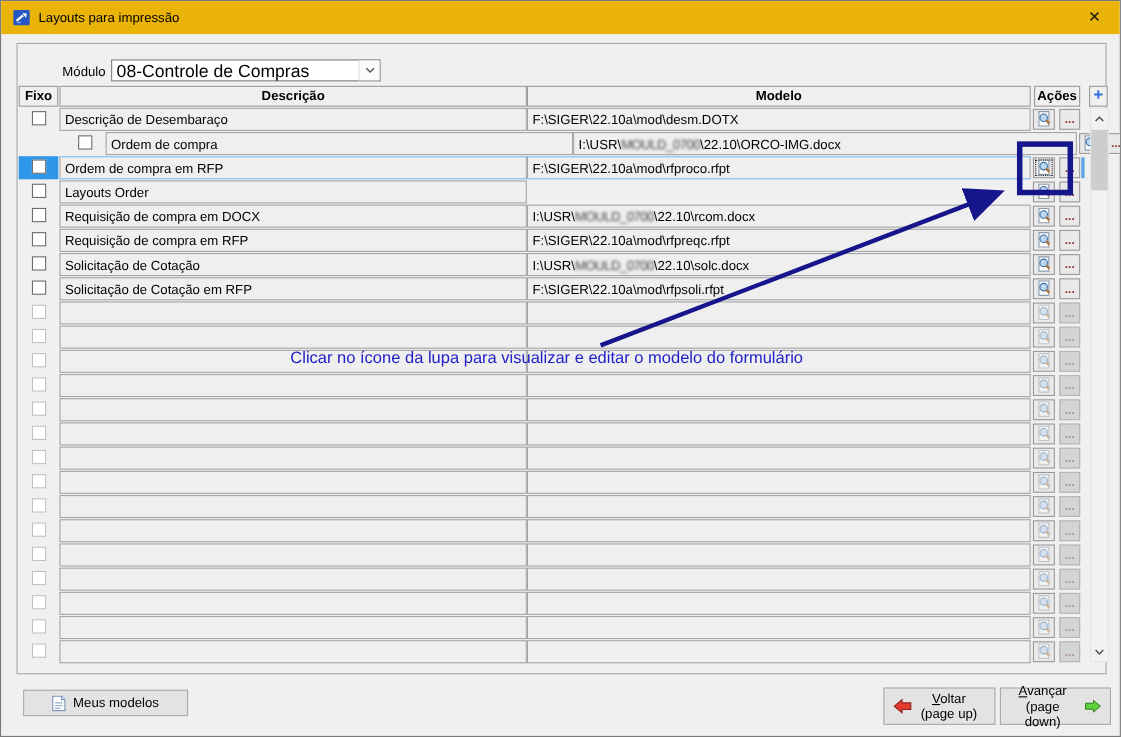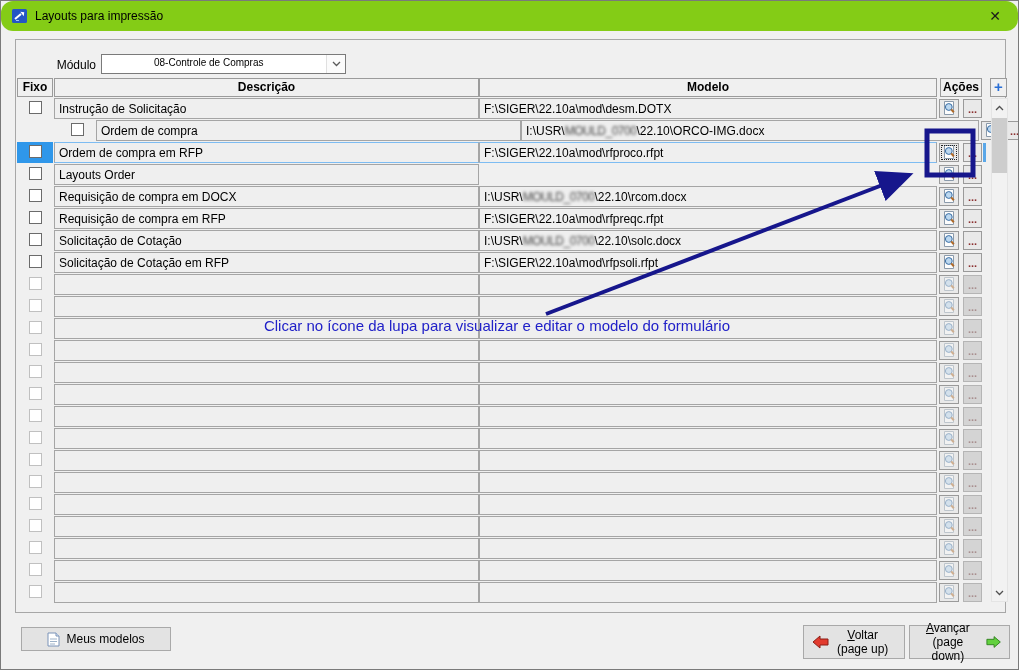--- a/index.html
+++ b/index.html
@@ -1,28 +1,28 @@
 <!DOCTYPE html>
 <html><head>
 <meta charset="utf-8">
 <style>
   html,body{margin:0;padding:0;background:#d8d8d8;}
   *{box-sizing:border-box;font-family:"Liberation Sans","DejaVu Sans",sans-serif;}
   #window{position:relative;width:1019px;height:670px;background:#f0f0f0;border:1px solid #7a7a7a;overflow:hidden;}
   
-  #titlebar{position:absolute;left:0;top:0;width:100%;height:30px;background:#84cc16;border-radius:12px;}
+  #titlebar{position:absolute;left:0;top:0;width:100%;height:30px;background:#eab308;}
   #title-icon{position:absolute;left:11px;top:7px;width:16px;height:16px;}
   #title-text{position:absolute;left:34px;top:8px;font-size:12px;color:#000;}
   #close-btn{position:absolute;right:0;top:0;width:46px;height:29px;border:none;background:transparent;font-size:14px;color:#1a1a1a;cursor:pointer;}
   
   #panel{position:absolute;left:14px;top:38px;width:991px;height:574px;background:#f0f0f0;border:1px solid #a7a7a7;}
   
   #module-label{position:absolute;left:20px;top:57px;width:75px;text-align:right;font-size:12px;color:#000;}
   #module-combo{position:absolute;left:100px;top:53px;width:245px;height:20px;background:#fff;border:1px solid #7a7a7a;cursor:default;}
-  #module-combo .ctext{position:absolute;left:4px;top:2px;font-size:10px;white-space:nowrap;margin-left:48px;}
+  #module-combo .ctext{position:absolute;left:4px;top:2px;font-size:16px;white-space:nowrap;}
   #module-combo .carrow{position:absolute;right:0;top:0;width:19px;height:18px;background:#fbfbfb;border-left:1px solid #e0e0e0;display:flex;align-items:center;justify-content:center;}
   
   .hcell{position:absolute;top:77px;height:19px;background:#f0f0f0;border:1px solid #9b9b9b;
          font-size:12px;font-weight:bold;text-align:center;line-height:16px;color:#000;}
   #h-fixo{left:16px;width:36px;}
   #h-desc{left:53px;width:425px;}
   #h-modelo{left:478px;width:458px;}
   #h-acoes{left:939px;width:42px;}
   #h-add{left:989px;width:17px;color:#2a6fd6;font-size:15px;line-height:15px;cursor:pointer;}
   
@@ -93,21 +93,21 @@
   <div class="hcell" id="h-fixo">Fixo</div>
   <div class="hcell" id="h-desc">Descrição</div>
   <div class="hcell" id="h-modelo">Modelo</div>
   <div class="hcell" id="h-acoes">Ações</div>
   <div class="hcell" id="h-add">+</div>
 
   <div id="rows-host">
       <div class="trow" style="top: 97px;">
     <span class="cbzone"></span>
     <span class="cb"></span>
-    <div class="cell desc"><span class="desc-text">Instrução de Solicitação</span></div>
+    <div class="cell desc"><span class="desc-text">Descrição de Desembaraço</span></div>
     <div class="cell modelo"><span class="path-pre">F:\SIGER\22.10a\mod\desm.DOTX</span><span class="path-red"></span><span class="path-post"></span></div>
     <button class="act preview">
       <svg width="16" height="16" viewBox="0 0 16 16">
         <path d="M3.5 1.5 H12.5 V14.5 H3.5 Z" fill="#fdfdfd" stroke="#8a9aab"></path>
         <circle cx="7.8" cy="7" r="3.4" fill="#bcd8f0" stroke="#3a6ea5"></circle>
         <path d="M10.2 9.4 L12.8 12.2" stroke="#b06a28" stroke-width="2"></path>
       </svg>
     </button>
     <button class="act dots">...</button>
 

